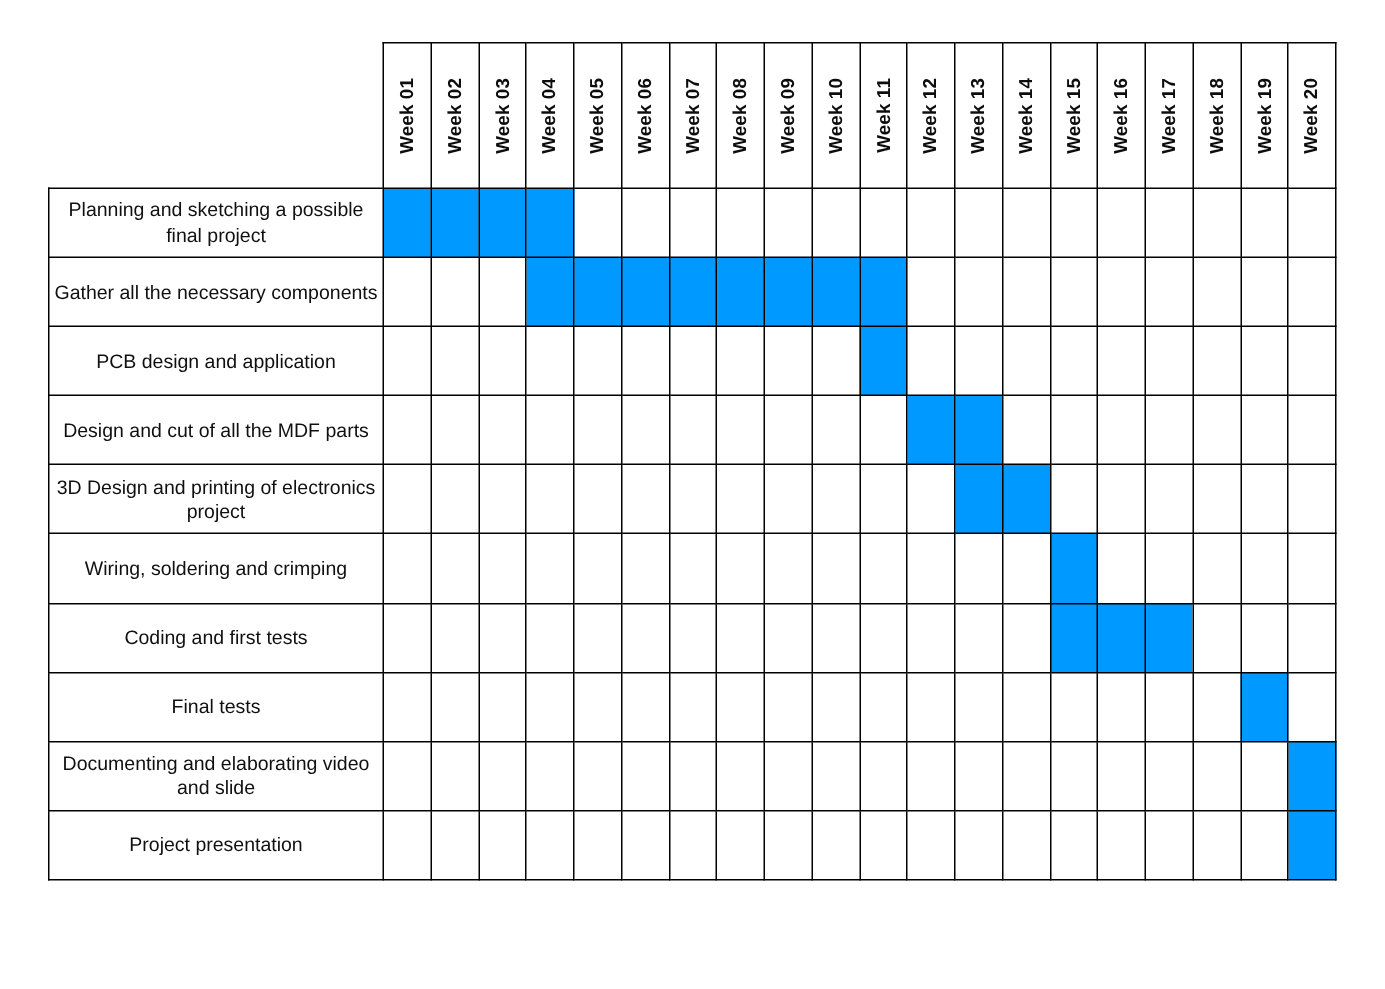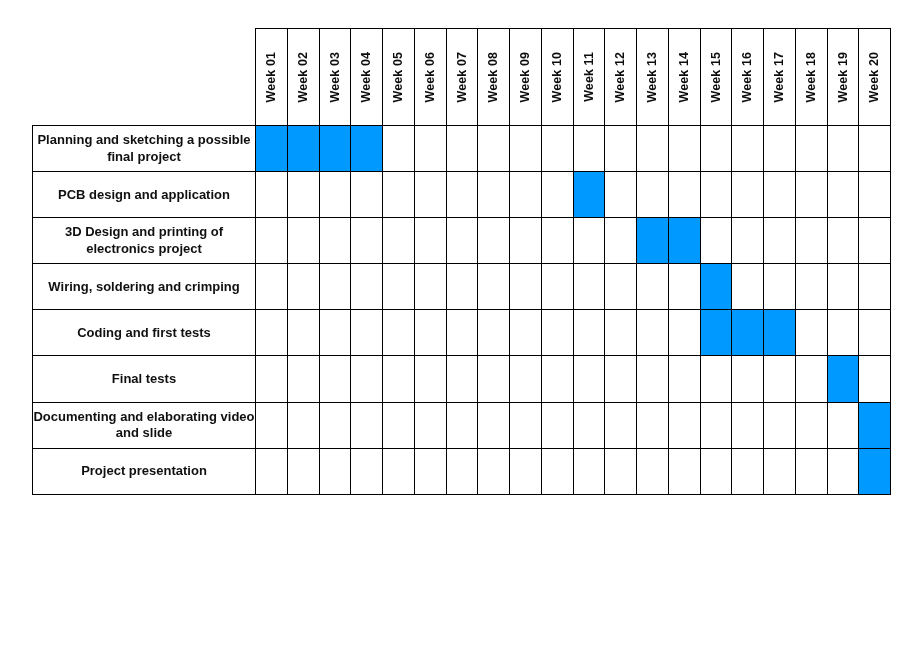--- a/index.html
+++ b/index.html
@@ -53,21 +53,21 @@
   }
 
   
   tr.task-row{height:46.1px;}
   td.tasklabel{
     border:1.6px solid #000000;
     background:#ffffff;
     text-align:center;
     vertical-align:middle;
     font-size:13px;
-    font-weight:bold;
+    font-weight:normal;
     color:#101010;
     line-height:1.25;
     padding:2px 6px;
   }
   td.cell{
     border:1.3px solid #000000;
     background:#ffffff;
   }
   td.cell.filled{
     background:#0099FF;
@@ -185,34 +185,80 @@
             <td class="cell"></td>
             <td class="cell"></td>
             <td class="cell"></td>
             <td class="cell"></td>
             <td class="cell"></td>
             <td class="cell"></td>
             <td class="cell"></td>
             <td class="cell"></td>
           </tr>
           <tr class="task-row">
+            <td class="tasklabel">Gather all the necessary components</td>
+            <td class="cell"></td>
+            <td class="cell"></td>
+            <td class="cell"></td>
+            <td class="cell filled"></td>
+            <td class="cell filled"></td>
+            <td class="cell filled"></td>
+            <td class="cell filled"></td>
+            <td class="cell filled"></td>
+            <td class="cell filled"></td>
+            <td class="cell filled"></td>
+            <td class="cell filled"></td>
+            <td class="cell"></td>
+            <td class="cell"></td>
+            <td class="cell"></td>
+            <td class="cell"></td>
+            <td class="cell"></td>
+            <td class="cell"></td>
+            <td class="cell"></td>
+            <td class="cell"></td>
+            <td class="cell"></td>
+          </tr>
+          <tr class="task-row">
             <td class="tasklabel">PCB design and application</td>
             <td class="cell"></td>
             <td class="cell"></td>
             <td class="cell"></td>
             <td class="cell"></td>
             <td class="cell"></td>
             <td class="cell"></td>
             <td class="cell"></td>
             <td class="cell"></td>
             <td class="cell"></td>
             <td class="cell"></td>
             <td class="cell filled"></td>
             <td class="cell"></td>
             <td class="cell"></td>
+            <td class="cell"></td>
+            <td class="cell"></td>
+            <td class="cell"></td>
+            <td class="cell"></td>
+            <td class="cell"></td>
+            <td class="cell"></td>
+            <td class="cell"></td>
+          </tr>
+          <tr class="task-row">
+            <td class="tasklabel">Design and cut of all the MDF parts</td>
+            <td class="cell"></td>
+            <td class="cell"></td>
+            <td class="cell"></td>
+            <td class="cell"></td>
+            <td class="cell"></td>
+            <td class="cell"></td>
+            <td class="cell"></td>
+            <td class="cell"></td>
+            <td class="cell"></td>
+            <td class="cell"></td>
+            <td class="cell"></td>
+            <td class="cell filled"></td>
+            <td class="cell filled"></td>
             <td class="cell"></td>
             <td class="cell"></td>
             <td class="cell"></td>
             <td class="cell"></td>
             <td class="cell"></td>
             <td class="cell"></td>
             <td class="cell"></td>
           </tr>
           <tr class="task-row">
             <td class="tasklabel">3D Design and printing of electronics project</td>

